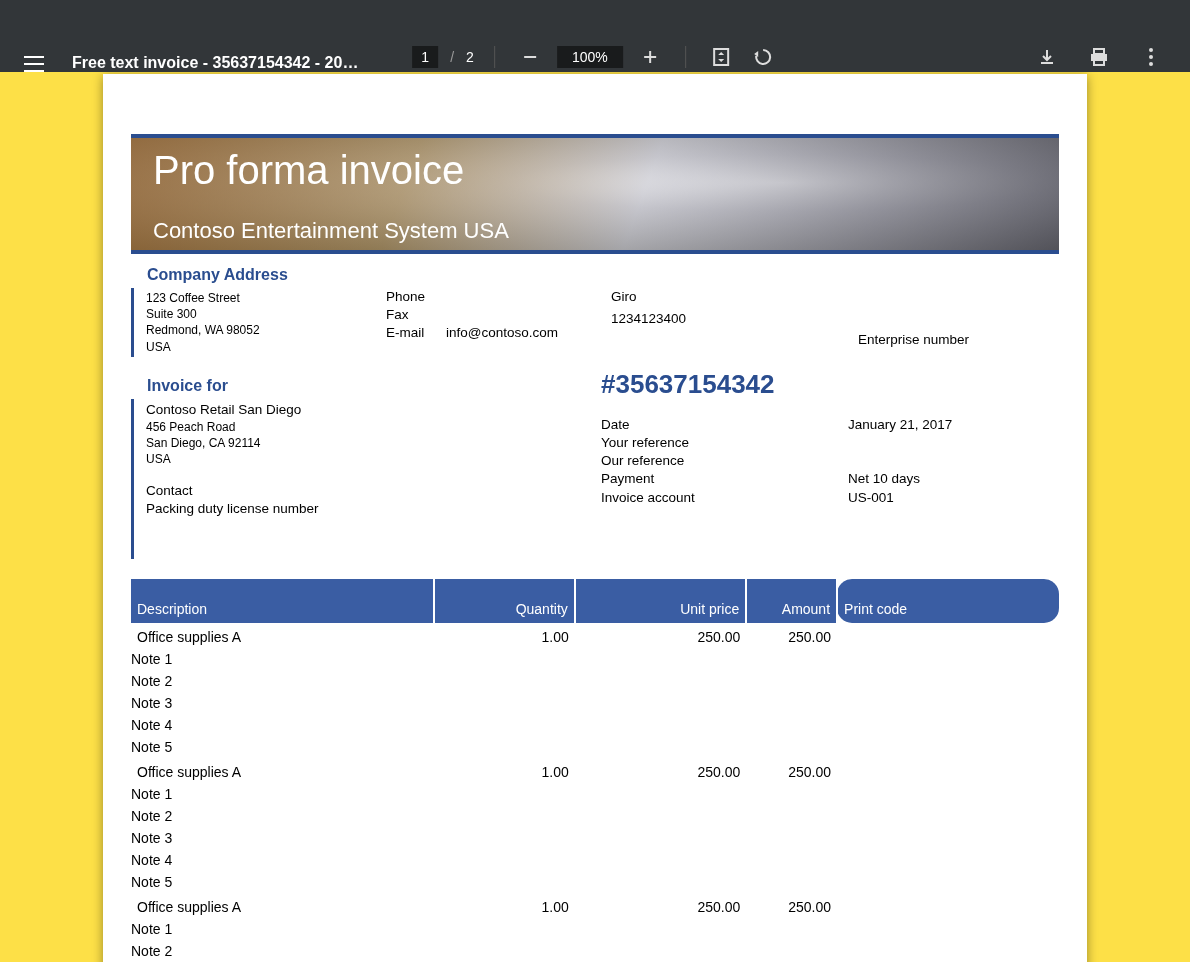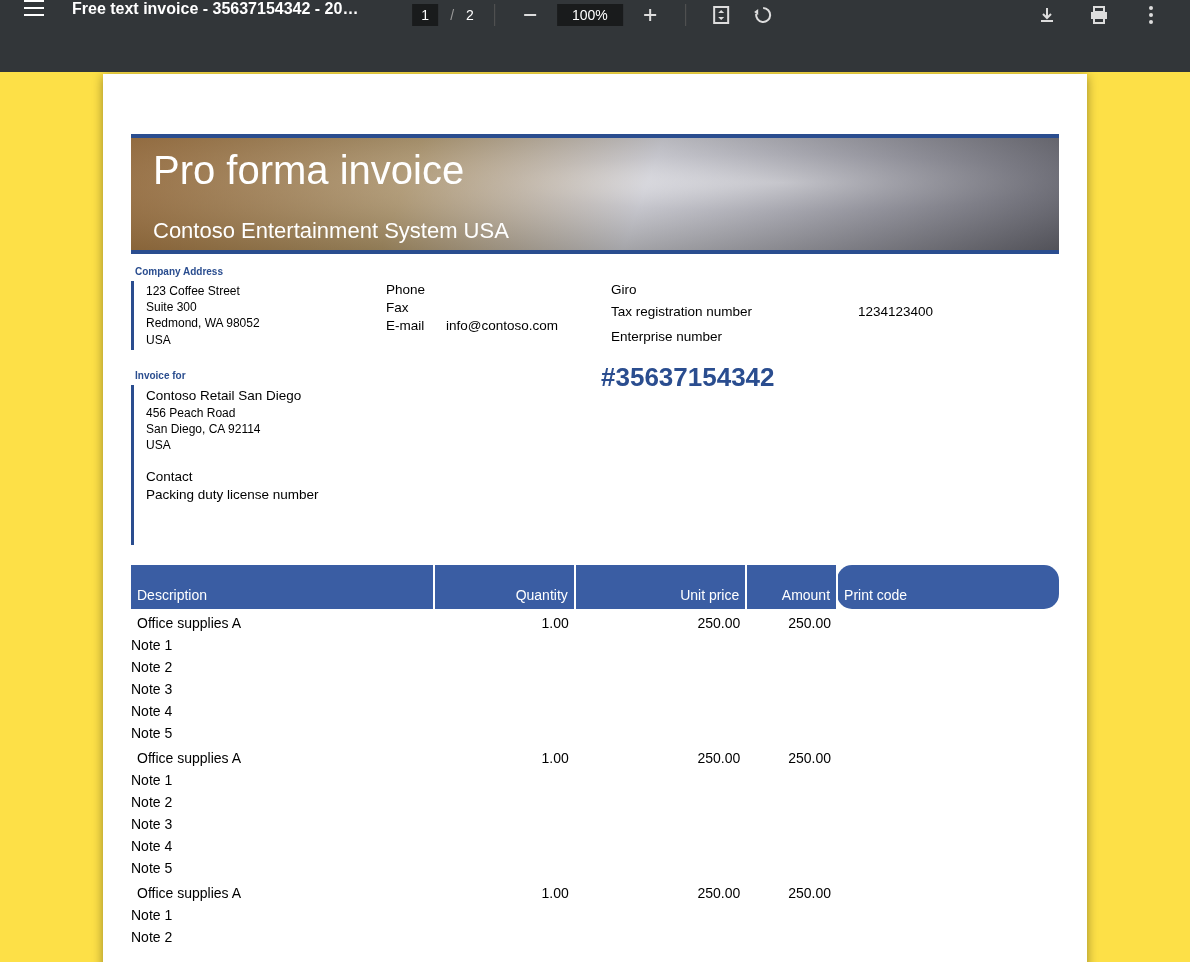--- a/index.html
+++ b/index.html
@@ -8,21 +8,21 @@
     font-family: "Segoe UI", Arial, sans-serif;
     background: #f0f0f0;
     overflow: hidden;
   }
 
   
   .toolbar {
     height: 72px;
     background: #323639;
     display: flex;
-    align-items: flex-start;
+    align-items: flex-end;
     padding: 0 24px;
     color: #fff;
     font-size: 14px;
     position: relative;
     z-index: 10;
   }
   .menu-icon {
     width: 20px; height: 16px;
     display: flex; flex-direction: column; justify-content: space-between;
     margin-right: 28px;
@@ -86,21 +86,21 @@
     position:relative;
     margin-top: 60px;
     margin-left: 0;
   }
   .banner-wrap { margin: 0 28px; }
   .banner h1 { font-size: 40px; font-weight: 400; line-height: 1.1; }
   .banner h2 { font-size: 22px; font-weight: 400; margin-top: 26px; }
 
   .content { padding: 4px 28px 20px 28px; color:#000; font-size:13.5px; }
 
-  .section-title { color:#2a4d8f; font-weight:600; font-size:10px; margin: 8px 0 4px 4px; }
+  .section-title { color:#2a4d8f; font-weight:600; font-size:16px; margin: 8px 0 4px 16px; }
   .vl-block { border-left:3px solid #2a4d8f; padding:2px 0 2px 12px; }
 
   .grid-company { display:grid; grid-template-columns: 255px 225px 1fr; }
   .kv-rows .row { display:flex; }
   .kv-rows .row .k { width: 60px; }
   .kv-rows .row .v { }
 
   .grid-meta { display:grid; grid-template-columns: 230px 1fr; column-gap: 17px; }
   .grid-meta .k {}
   .grid-meta .v {}
@@ -238,21 +238,20 @@
             </div>
             <div class="row line">
               <div class="k">E-mail</div>
               <div class="v">info@contoso.com</div>
             </div>
           </div>
 
         <div class="grid-meta" id="company-meta-rows">
             <div class="k line">Giro</div>
             <div class="v line"></div>
-            <div class="k line">Tax registration number</div>
             <div class="v line">1234123400</div>
             <div class="k line"></div>
             <div class="v line"></div>
             <div class="k line">Enterprise number</div>
             <div class="v line"></div>
           </div>
       </div>
 
       <div class="two-col">
 
@@ -268,20 +267,32 @@
             <div style="height:14px;"></div>
             <div id="invoice-for-extra">
                 <div class="line">Contact</div>
                 <div class="line">Packing duty license number</div>
               </div>
           </div>
         </div>
 
         <div>
           <div class="invoice-num">#35637154342</div>
+          <div class="grid-meta" id="invoice-detail-rows">
+              <div class="k line">Date</div>
+              <div class="v line">January 21, 2017</div>
+              <div class="k line">Your reference</div>
+              <div class="v line"></div>
+              <div class="k line">Our reference</div>
+              <div class="v line"></div>
+              <div class="k line">Payment</div>
+              <div class="v line">Net 10 days</div>
+              <div class="k line">Invoice account</div>
+              <div class="v line">US-001</div>
+            </div>
         </div>
       </div>
 
       <table class="items">
         <colgroup id="items-colgroup">
             <col style="width: 300px;">
             <col style="width: 140px;">
             <col style="width: 170px;">
             <col style="width: 90px;">
             <col style="width: 220px;">

